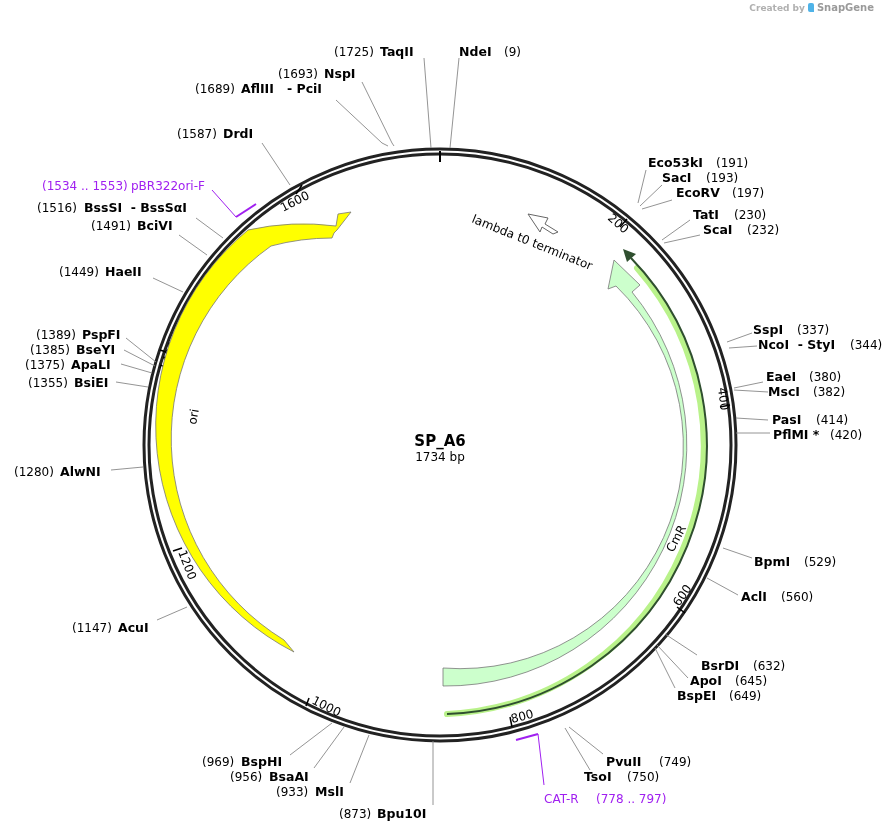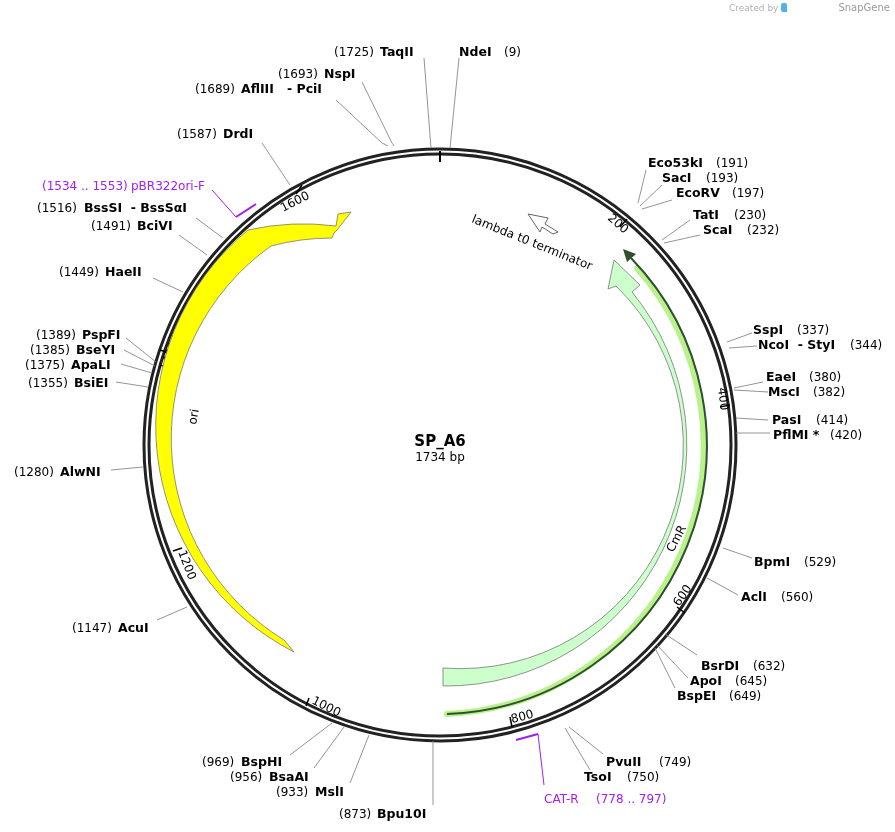--- a/index.html
+++ b/index.html
@@ -5,23 +5,23 @@
   html, body { margin: 0; padding: 0; background: #ffffff; }
   body { width: 895px; height: 832px; position: relative; overflow: hidden; font-family: "DejaVu Sans", sans-serif; }
   #map { position: absolute; left: 0; top: 0; width: 895px; height: 832px; }
   .site-name { font-weight: bold; font-size: 12.5px; fill: #000; }
   .site-pos { font-size: 12px; fill: #000; }
   .primer { font-size: 12px; fill: #a020f0; }
   .tick-label { font-size: 12px; fill: #000; }
   .feat-label { font-size: 12px; fill: #000; }
   .title { font-weight: bold; font-size: 15px; fill: #000; }
   .subtitle { font-size: 12px; fill: #000; }
-  .brand { position: absolute; right: 5px; top: 2px; font-size: 9px; color: #b0b0b0; display: flex; align-items: center; gap: 3px; }
+  .brand { position: absolute; right: 21px; top: 2px; font-size: 9px; color: #b0b0b0; display: flex; align-items: center; gap: 3px; font-weight: bold; }
   .brand .logo { width: 6px; height: 9px; background: #4fb3e8; border-radius: 2px 2px 0 2px; }
-  .brand .sg { font-size: 10px; color: #9a9a9a; margin-left: 48px; }
+  .brand .sg { font-size: 10px; color: #9a9a9a; }
 </style>
 </head>
 <body>
 
 <div class="brand">
   <span>Created by</span>
   <span class="logo"></span>
   <span class="sg">SnapGene</span>
 </div>
 

